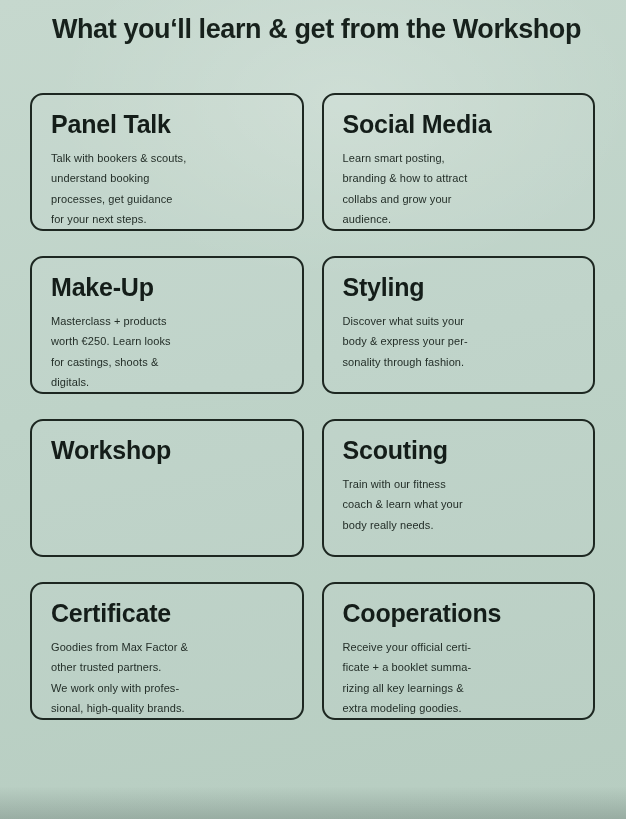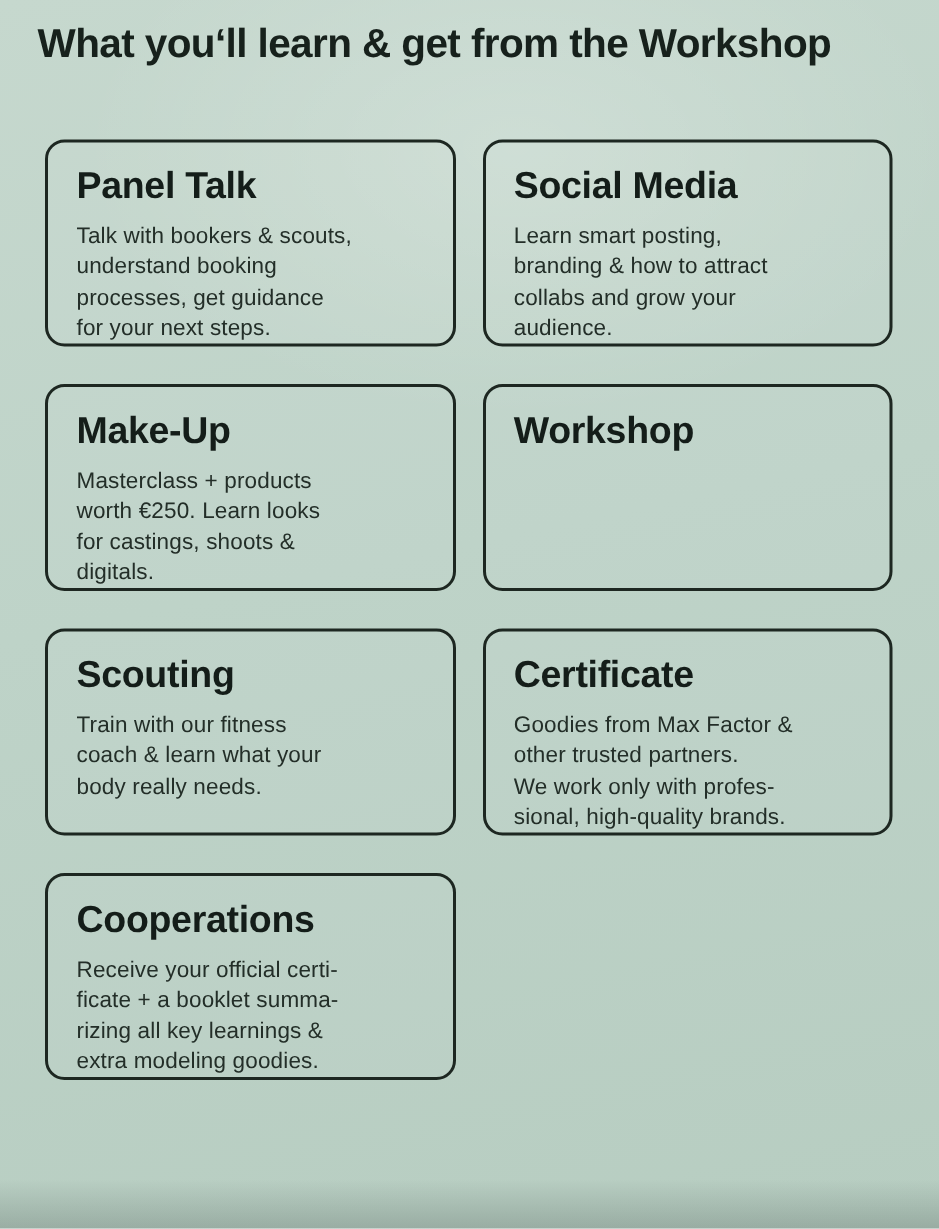--- a/index.html
+++ b/index.html
@@ -18,20 +18,21 @@
       linear-gradient(168deg, #c6d8ce 0%, #bed3c8 45%, #b7cdc1 100%);
   }
   .page-title {
     margin: 0;
     padding: 13px 18px 0 25px;
     font-size: 27px;
     line-height: 1.2;
     font-weight: 700;
     letter-spacing: -0.4px;
     color: #17211c;
+    text-align: center;
   }
   .cards-grid {
     position: absolute;
     left: 30px;
     right: 31px;
     top: 93px;
     display: grid;
     grid-template-columns: 1fr 1fr;
     column-gap: 18px;
     row-gap: 25px;
@@ -47,21 +48,21 @@
   .card-title {
     margin: 0 0 9px 0;
     font-size: 25px;
     line-height: 1.1;
     font-weight: 700;
     letter-spacing: -0.2px;
     color: #141d19;
   }
   .card-desc {
     margin: 0;
-    font-size: 15px;
+    font-size: 11px;
     line-height: 20.5px;
     letter-spacing: 0.1px;
     color: #232e28;
     white-space: pre-line;
   }
 </style>
 </head>
 <body>
 
 <h1 class="page-title">What you‘ll learn &amp; get from the Workshop</h1>
@@ -85,20 +86,26 @@
   </section>
 
   <section class="card">
     <h2 class="card-title">Make-Up</h2>
     <p class="card-desc">Masterclass + products
 worth €250. Learn looks
 for castings, shoots &amp;
 digitals.</p>
   </section>
 
+  <section class="card">
+    <h2 class="card-title">Styling</h2>
+    <p class="card-desc">Discover what suits your
+body &amp; express your per-
+sonality through fashion.</p>
+  </section>
 
   <section class="card">
     <h2 class="card-title">Workshop</h2>
   </section>
 
   <section class="card">
     <h2 class="card-title">Scouting</h2>
     <p class="card-desc">Train with our fitness
 coach &amp; learn what your
 body really needs.</p>

